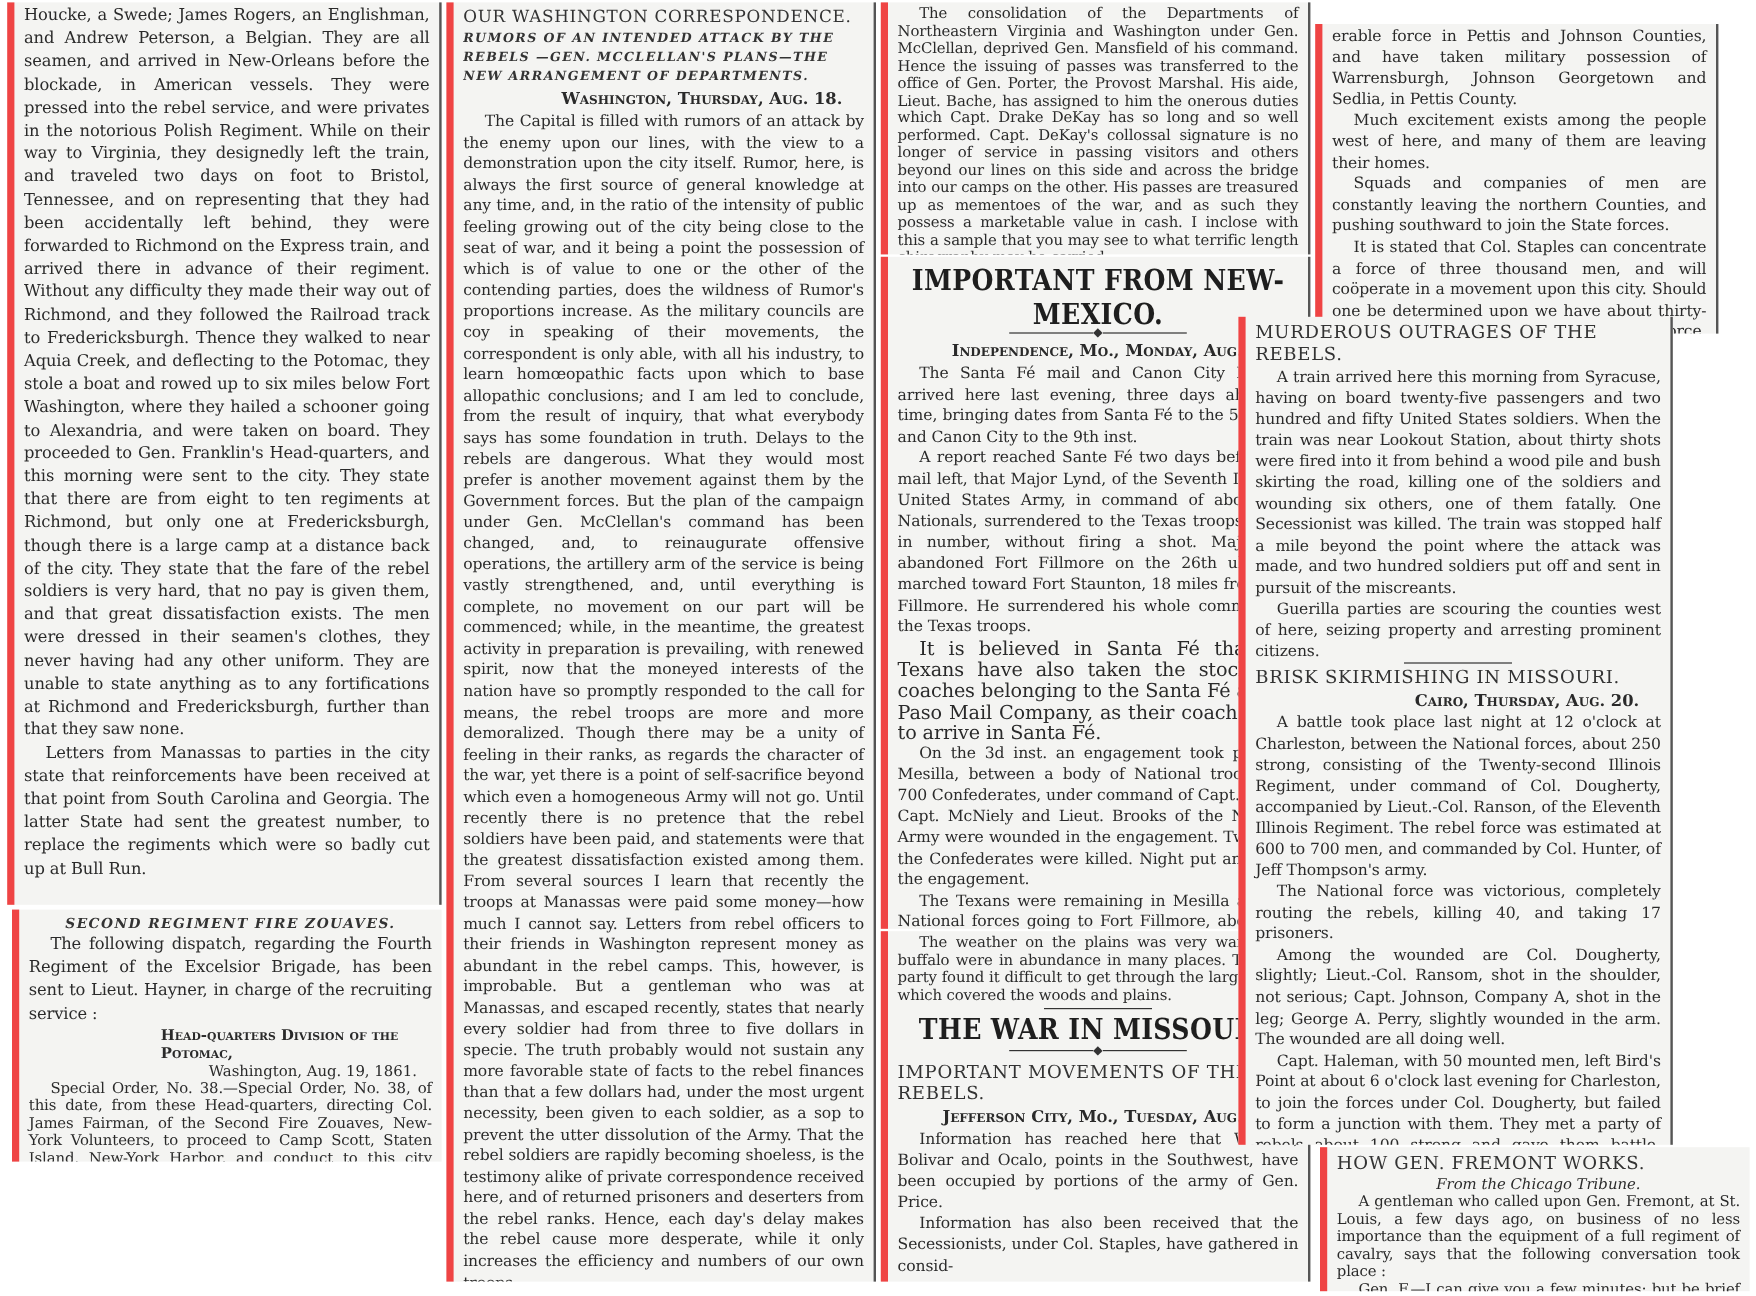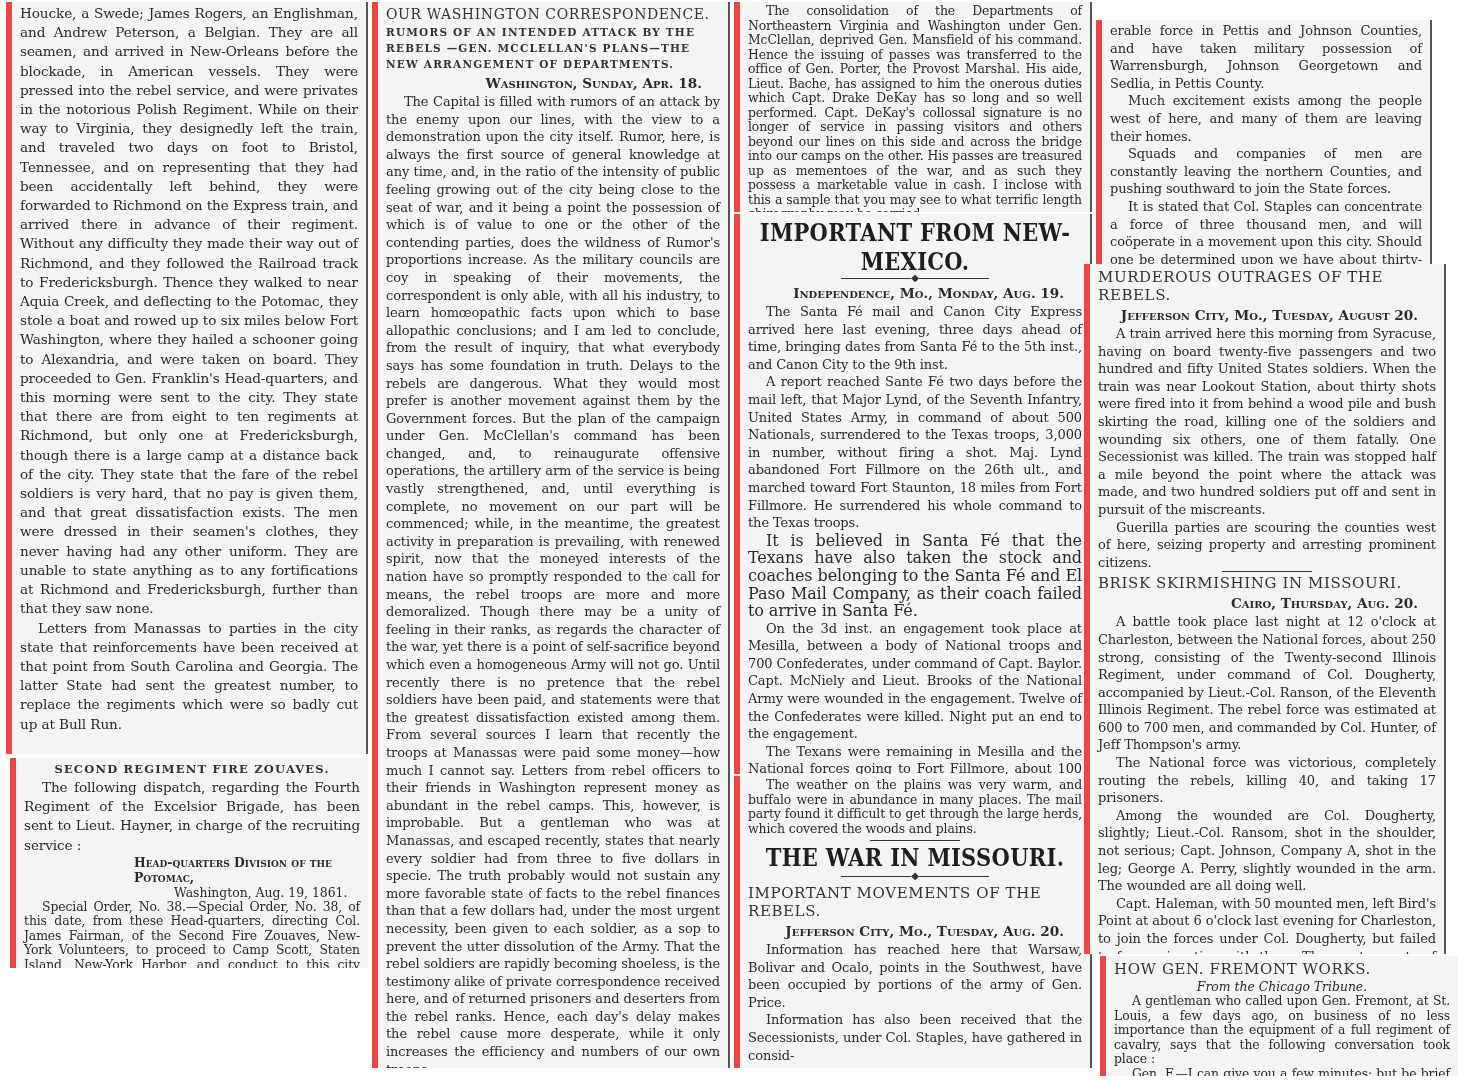--- a/index.html
+++ b/index.html
@@ -35,21 +35,21 @@
     font-family: "DejaVu Serif", serif; font-weight: 900;
     font-size: 21px; letter-spacing: 0.3px; transform: scaleY(1.15);
     color: #1e1e1e;
   }
   h2.sub {
     margin: 2px 0; text-align: left; font-weight: normal;
     font-size: 15px; letter-spacing: 0.6px; color: #333;
   }
   h3.cap {
     margin: 2px 0; text-align: center; font-weight: bold;
-    font-size: 11.5px; letter-spacing: 1.2px; color: #333;
+    font-size: 11.5px; letter-spacing: 1.2px; color: #333; font-style: italic;
   }
   .dateline {
     text-align: right; padding-right: 18px; font-size: 13.6px; line-height: 19px;
   }
   .rule {
     width: 90px; height: 0; border-top: 1.5px solid #333; margin: 4px auto;
   }
   .orn { text-align: center; font-size: 10px; line-height: 12px; color: #333; }
   .orn span { display: inline-block; width: 70px; border-top: 1.5px solid #333; vertical-align: middle; }
   .hq { font-size: 12.4px; line-height: 15px; padding-left: 110px; }
@@ -67,21 +67,21 @@
   <p class="ind">The following dispatch, regarding the Fourth Regiment of the Excelsior Brigade, has been sent to Lieut. Hayner, in charge of the recruiting service :</p>
   <div class="hq sc">Head-quarters Division of the Potomac,</div>
   <div class="hq2">Washington, Aug. 19, 1861.</div>
   <p class="ind tight">Special Order, No. 38.—Special Order, No. 38, of this date, from these Head-quarters, directing Col. James Fairman, of the Second Fire Zouaves, New-York Volunteers, to proceed to Camp Scott, Staten Island, New-York Harbor, and conduct to this city seven companies of that regiment, is hereby revoked.</p>
 
 </div>
 
 <div class="clip lb rb" style="left:372px; top:2px; width:358px; height:1066px;">
   <h2 class="sub" style="font-size:14px;">OUR WASHINGTON CORRESPONDENCE.</h2>
   <h3 class="cap" style="text-align:left; font-size:10.5px; line-height:16px;">RUMORS OF AN INTENDED ATTACK BY THE REBELS —GEN. MCCLELLAN'S PLANS—THE NEW ARRANGEMENT OF DEPARTMENTS.</h3>
-  <div class="dateline sc">Washington, Sunday, Apr. 18.</div>
+  <div class="dateline sc">Washington, Thursday, Aug. 18.</div>
   <p class="ind" style="font-size:13px; line-height:17.6px;">The Capital is filled with rumors of an attack by the enemy upon our lines, with the view to a demonstration upon the city itself. Rumor, here, is always the first source of general knowledge at any time, and, in the ratio of the intensity of public feeling growing out of the city being close to the seat of war, and it being a point the possession of which is of value to one or the other of the contending parties, does the wildness of Rumor's proportions increase. As the military councils are coy in speaking of their movements, the correspondent is only able, with all his industry, to learn homœopathic facts upon which to base allopathic conclusions; and I am led to conclude, from the result of inquiry, that what everybody says has some foundation in truth. Delays to the rebels are dangerous. What they would most prefer is another movement against them by the Government forces. But the plan of the campaign under Gen. McClellan's command has been changed, and, to reinaugurate offensive operations, the artillery arm of the service is being vastly strengthened, and, until everything is complete, no movement on our part will be commenced; while, in the meantime, the greatest activity in preparation is prevailing, with renewed spirit, now that the moneyed interests of the nation have so promptly responded to the call for means, the rebel troops are more and more demoralized. Though there may be a unity of feeling in their ranks, as regards the character of the war, yet there is a point of self-sacrifice beyond which even a homogeneous Army will not go. Until recently there is no pretence that the rebel soldiers have been paid, and statements were that the greatest dissatisfaction existed among them. From several sources I learn that recently the troops at Manassas were paid some money—how much I cannot say. Letters from rebel officers to their friends in Washington represent money as abundant in the rebel camps. This, however, is improbable. But a gentleman who was at Manassas, and escaped recently, states that nearly every soldier had from three to five dollars in specie. The truth probably would not sustain any more favorable state of facts to the rebel finances than that a few dollars had, under the most urgent necessity, been given to each soldier, as a sop to prevent the utter dissolution of the Army. That the rebel soldiers are rapidly becoming shoeless, is the testimony alike of private correspondence received here, and of returned prisoners and deserters from the rebel ranks. Hence, each day's delay makes the rebel cause more desperate, while it only increases the efficiency and numbers of our own troops.</p>
   <p class="ind" style="font-size:13px; line-height:17.6px;">The talk is, that the attack, if made, will be at or below Alexandria—perhaps a feint against that point, while the real movement will be by the main body crossing the Potomac below, and then marching north upon the city. Letters from Manassas speak of an attack in or about Baltimore, at the same time to interfere with the movement of our troops. I have no doubt of the existence of some such plan, but I apprehend that the reconnoissances which the rebels make will satisfy them that to attempt an attack will be quite as fatal as to await our movements.</p>
 </div>
 
 <div class="clip lb rb" style="left:734px; top:2px; width:358px; height:210px;">
   <p class="ind tight">The consolidation of the Departments of Northeastern Virginia and Washington under Gen. McClellan, deprived Gen. Mansfield of his command. Hence the issuing of passes was transferred to the office of Gen. Porter, the Provost Marshal. His aide, Lieut. Bache, has assigned to him the onerous duties which Capt. Drake DeKay has so long and so well performed. Capt. DeKay's collossal signature is no longer of service in passing visitors and others beyond our lines on this side and across the bridge into our camps on the other. His passes are treasured up as mementoes of the war, and as such they possess a marketable value in cash. I inclose with this a sample that you may see to what terrific length chirography may be carried.</p>
 
 </div>
 <div class="clip lb rb" style="left:734px; top:214px; width:358px; height:560px;">
   <h1 class="big">IMPORTANT FROM NEW-MEXICO.</h1>
@@ -105,23 +105,22 @@
   <p class="ind" style="font-size:13px; line-height:17.6px;">Information has also been received that the Secessionists, under Col. Staples, have gathered in consid-</p>
 </div>
 
 <div class="clip lb rb" style="left:1096px; top:20px; width:336px; height:258px;">
   <p style="font-size:13px; line-height:17.6px;">erable force in Pettis and Johnson Counties, and have taken military possession of Warrensburgh, Johnson Georgetown and Sedlia, in Pettis County.</p>
   <p class="ind" style="font-size:13px; line-height:17.6px;">Much excitement exists among the people west of here, and many of them are leaving their homes.</p>
   <p class="ind" style="font-size:13px; line-height:17.6px;">Squads and companies of men are constantly leaving the northern Counties, and pushing southward to join the State forces.</p>
   <p class="ind" style="font-size:13px; line-height:17.6px;">It is stated that Col. Staples can concentrate a force of three thousand men, and will coöperate in a movement upon this city. Should one be determined upon we have about thirty-five hundred troops here now, which force, doubtless, will be considerably augmented in a few days.</p>
   <div class="rule"></div>
 </div>
-<div class="clip lb rb" style="left:1084px; top:264px; width:362px; height:690px;">
+<div class="clip lb rb" style="left:1032px; top:264px; width:362px; height:690px;">
   <h2 class="sub">MURDEROUS OUTRAGES OF THE REBELS.</h2>
-  <div class="dateline sc">Jefferson City, Mo., Tuesday, August 20.</div>
   <p class="ind" style="font-size:13px; line-height:17.6px;">A train arrived here this morning from Syracuse, having on board twenty-five passengers and two hundred and fifty United States soldiers. When the train was near Lookout Station, about thirty shots were fired into it from behind a wood pile and bush skirting the road, killing one of the soldiers and wounding six others, one of them fatally. One Secessionist was killed. The train was stopped half a mile beyond the point where the attack was made, and two hundred soldiers put off and sent in pursuit of the miscreants.</p>
   <p class="ind" style="font-size:13px; line-height:17.6px;">Guerilla parties are scouring the counties west of here, seizing property and arresting prominent citizens.</p>
   <div class="rule" style="margin:0 auto;"></div>
   <h2 class="sub">BRISK SKIRMISHING IN MISSOURI.</h2>
   <div class="dateline sc">Cairo, Thursday, Aug. 20.</div>
   <p class="ind" style="font-size:13px; line-height:17.6px;">A battle took place last night at 12 o'clock at Charleston, between the National forces, about 250 strong, consisting of the Twenty-second Illinois Regiment, under command of Col. Dougherty, accompanied by Lieut.-Col. Ranson, of the Eleventh Illinois Regiment. The rebel force was estimated at 600 to 700 men, and commanded by Col. Hunter, of Jeff Thompson's army.</p>
   <p class="ind" style="font-size:13px; line-height:17.6px;">The National force was victorious, completely routing the rebels, killing 40, and taking 17 prisoners.</p>
   <p class="ind" style="font-size:13px; line-height:17.6px;">Among the wounded are Col. Dougherty, slightly; Lieut.-Col. Ransom, shot in the shoulder, not serious; Capt. Johnson, Company A, shot in the leg; George A. Perry, slightly wounded in the arm. The wounded are all doing well.</p>
   <p class="ind" style="font-size:13px; line-height:17.6px;">Capt. Haleman, with 50 mounted men, left Bird's Point at about 6 o'clock last evening for Charleston, to join the forces under Col. Dougherty, but failed to form a junction with them. They met a party of rebels about 100 strong and gave them battle, killing two and taking 33 prisoners, and also captured 35 horses, without the loss of a man.</p>
 

